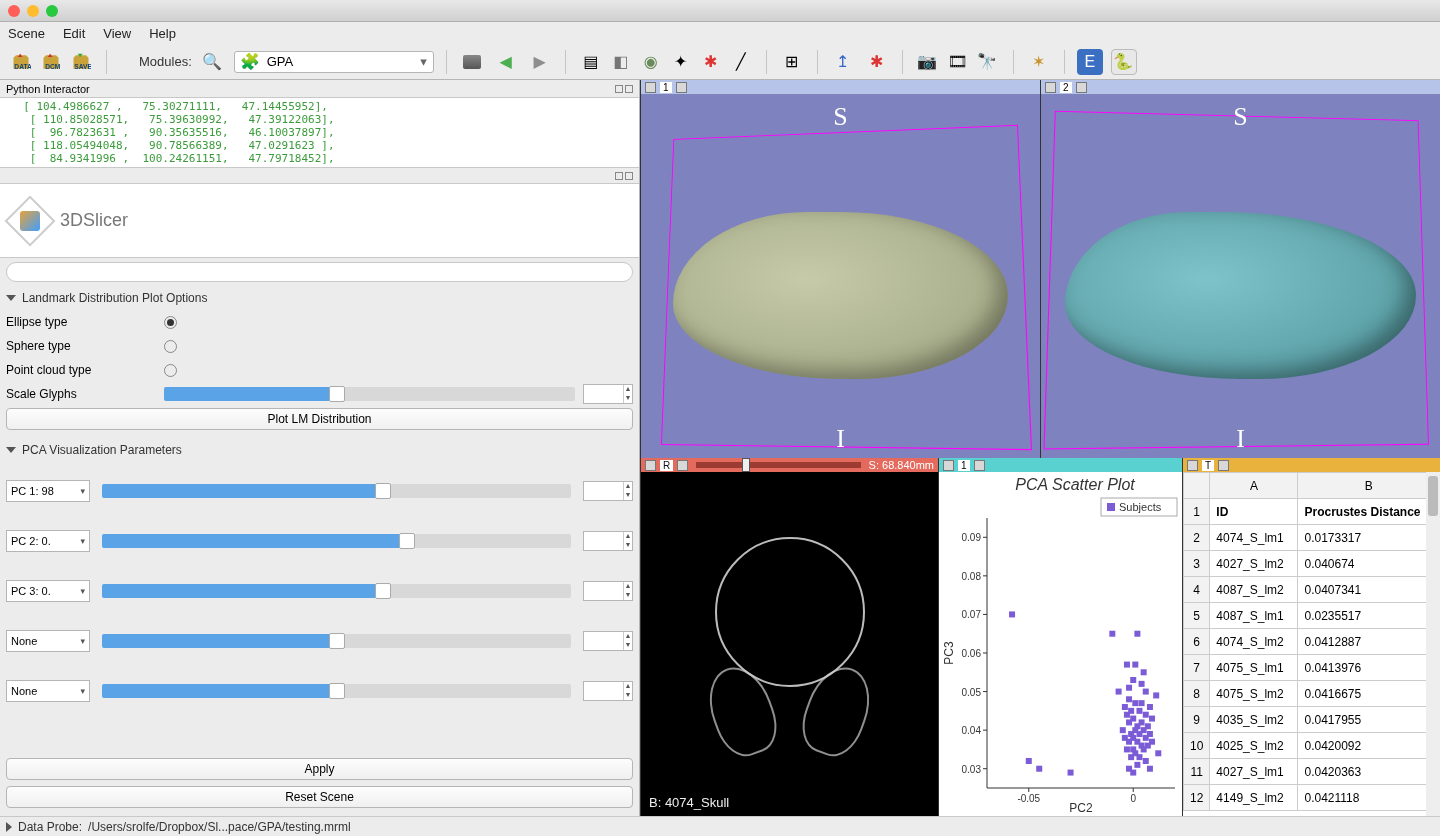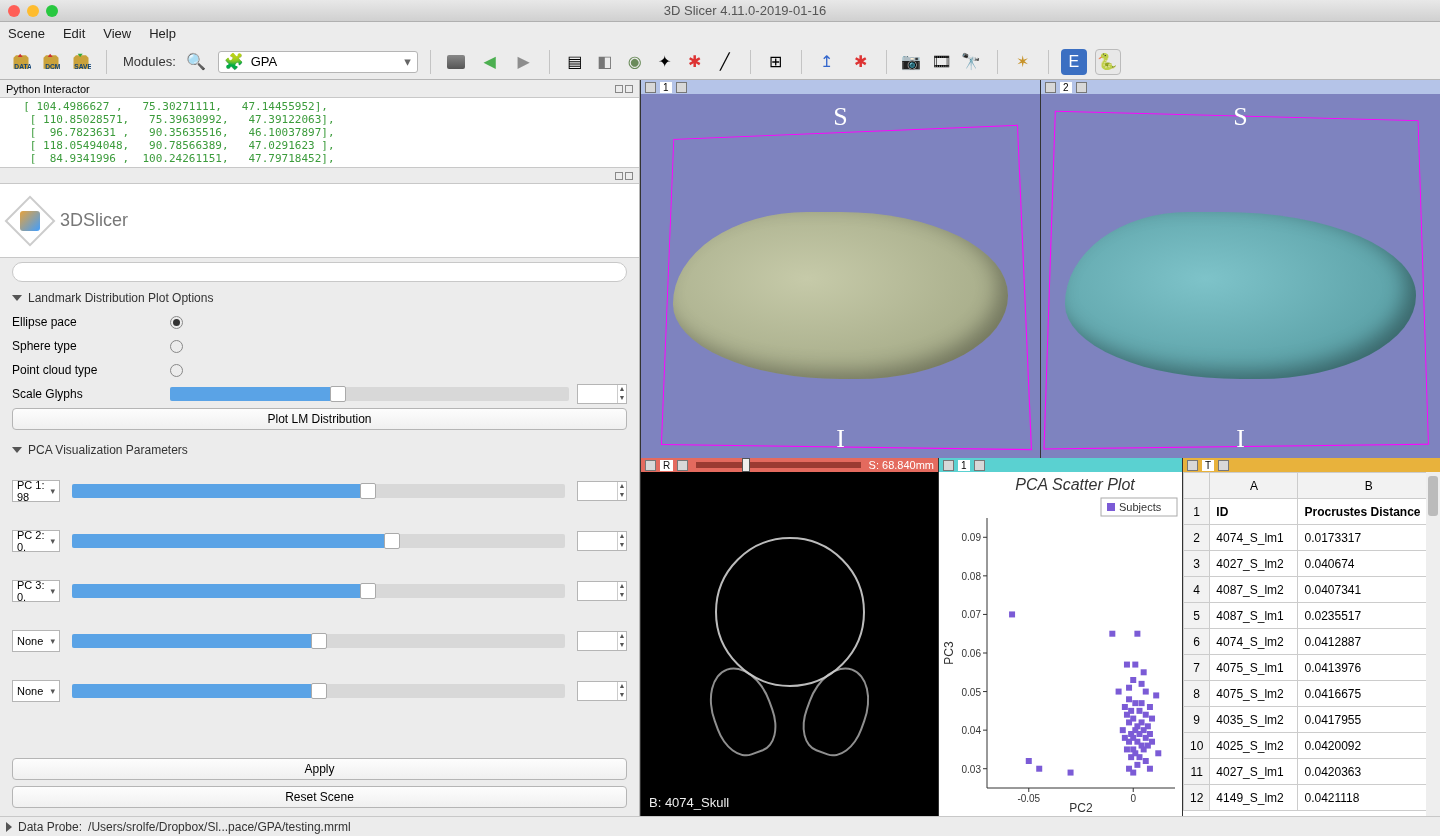--- a/index.html
+++ b/index.html
@@ -14,21 +14,21 @@
 
 
 .menubar { height: 22px; display: flex; align-items: center; padding: 0 8px; gap: 18px; background: #ececec; font-size: 13px; }
 .menubar span { color: #222; }
 
 
 .toolbar { height: 36px; background: #ececec; border-bottom: 1px solid #b5b5b5; display: flex; align-items: center; padding: 0 8px; gap: 8px; }
 .toolbar .grp { display: flex; align-items: center; gap: 4px; }
 .tbicon { width: 26px; height: 26px; display: flex; align-items: center; justify-content: center; border-radius: 3px; font-size: 16px; }
 .tbicon svg { width: 20px; height: 20px; }
-.modlabel { font-size: 13px; color: #333; margin-left: 4px; }
+.modlabel { font-size: 13px; color: #333; margin-left: 20px; }
 .modcombo { width: 200px; height: 22px; background: #fff; border: 1px solid #b5b5b5; border-radius: 3px; display: flex; align-items: center; padding: 0 6px; gap: 6px; font-size: 13px; }
 .modcombo .chev { margin-left: auto; color: #666; }
 .sep { width: 1px; height: 24px; background: #c4c4c4; margin: 0 4px; }
 
 
 .mainrow { display: flex; height: calc(836px - 22px - 22px - 36px - 20px); }
 .leftcol { width: 640px; display: flex; flex-direction: column; border-right: 1px solid #b5b5b5; }
 .rightcol { flex: 1; display: flex; flex-direction: column; }
 
 
@@ -39,41 +39,41 @@
 
 
 .splashbar { height: 16px; background: #ececec; border-bottom: 1px solid #c8c8c8; display: flex; justify-content: flex-end; padding: 0 6px; gap: 2px; align-items: center; }
 .splash { height: 74px; background: #fff; border-bottom: 1px solid #c8c8c8; display: flex; align-items: center; padding-left: 6px; gap: 6px; }
 .splash .logo { width: 48px; height: 48px; position: relative; }
 .splash .logo::before { content: ""; position: absolute; inset: 6px; border: 2px solid #ccc; transform: rotate(45deg); }
 .splash .logo::after { content: ""; position: absolute; left: 14px; top: 14px; width: 20px; height: 20px; background: linear-gradient(135deg,#e6a23c,#409eff); border-radius: 3px; }
 .splash .brand { font-size: 18px; color: #777; }
 
 
-.modpanel { flex: 1; overflow: hidden; padding: 4px 12px; display: flex; flex-direction: column; gap: 4px; }
+.modpanel { flex: 1; overflow: hidden; padding: 4px 6px; display: flex; flex-direction: column; gap: 4px; }
 .placeholder-btn { height: 20px; background: #fff; border: 1px solid #c8c8c8; border-radius: 10px; margin-bottom: 2px; }
 .sechdr { height: 20px; display: flex; align-items: center; gap: 6px; font-size: 12px; color: #333; }
 .tri { width: 0; height: 0; border-left: 5px solid transparent; border-right: 5px solid transparent; border-top: 6px solid #555; }
 .tri.side { border-top: 5px solid transparent; border-bottom: 5px solid transparent; border-left: 6px solid #555; border-right: none; width:0; height:0;}
 .row { display: flex; align-items: center; gap: 8px; height: 20px; font-size: 12px; }
 .row .lbl { width: 150px; }
 .radio { width: 13px; height: 13px; border: 1px solid #888; border-radius: 50%; display: inline-flex; align-items: center; justify-content: center; }
 .radio.checked::after { content: ""; width: 7px; height: 7px; background: #333; border-radius: 50%; }
 .hslider { flex: 1; height: 14px; position: relative; background: #d8d8d8; border-radius: 2px; }
 .hslider .fill { position: absolute; left: 0; top: 0; bottom: 0; background: #5aa3e6; border-radius: 2px; }
 .hslider .thumb { position: absolute; top: -1px; width: 16px; height: 16px; background: #fff; border: 1px solid #aaa; border-radius: 2px; transform: translateX(-8px); }
 .spin { width: 50px; height: 20px; display: flex; background: #fff; border: 1px solid #b5b5b5; }
 .spin input { flex: 1; border: none; font-size: 11px; padding-left: 4px; width: 100%; outline: none; margin-left: 35px; }
 .spin .arrows { width: 14px; display: flex; flex-direction: column; border-left: 1px solid #ccc; }
 .spin .arrows span { flex: 1; font-size: 7px; text-align: center; color: #555; line-height: 8px; }
 .widebtn { height: 22px; background: linear-gradient(#fdfdfd,#f0f0f0); border: 1px solid #b5b5b5; border-radius: 4px; font-size: 12px; display: flex; align-items: center; justify-content: center; }
 
 .pca-rows { display: flex; flex-direction: column; gap: 28px; margin-top: 16px; }
 .pcarow { display: flex; align-items: center; gap: 8px; }
-.pccombo { width: 48px; height: 22px; background: #fff; border: 1px solid #b5b5b5; display: flex; align-items: center; padding: 0 4px; font-size: 11px; overflow: hidden; }
+.pccombo { width: 84px; height: 22px; background: #fff; border: 1px solid #b5b5b5; display: flex; align-items: center; padding: 0 4px; font-size: 11px; overflow: hidden; }
 .pccombo .chev { margin-left: auto; font-size: 9px; color: #555; }
 .pcarow .hslider { margin: 0 4px; }
 
 
 .dataprobe { height: 20px; border-top: 1px solid #c8c8c8; display: flex; align-items: center; padding: 0 6px; gap: 6px; font-size: 12px; color: #333; }
 
 
 .views3d { height: 378px; display: flex; }
 .v3d { flex: 1; position: relative; background: #7e83bf; border-left: 1px solid #333; }
 .v3dbar { position: absolute; top: 0; left: 0; right: 0; height: 14px; background: #b5c4e8; display: flex; align-items: center; gap: 4px; padding: 0 4px; font-size: 10px; }
@@ -117,21 +117,20 @@
 </style>
 </head>
 <body>
 
 <div class="titlebar">
   <div class="traffic">
     <span class="tr-red"></span>
     <span class="tr-yel"></span>
     <span class="tr-grn"></span>
   </div>
-  <div class="title">3D Slicer 4.11.0-2019-01-16</div>
 </div>
 
 <div class="menubar">
   <span>Scene</span>
   <span>Edit</span>
   <span>View</span>
   <span>Help</span>
 </div>
 
 <div class="toolbar">
@@ -263,21 +262,21 @@
     </div>
 
     <div class="modpanel">
       <div class="placeholder-btn"></div>
 
       <div class="sechdr">
         <span class="tri"></span>
         <span>Landmark Distribution Plot Options</span>
       </div>
       <div class="row">
-          <span class="lbl">Ellipse pace</span>
+          <span class="lbl">Ellipse type</span>
           <span class="radio checked"></span>
         </div>
       <div class="row">
           <span class="lbl">Sphere type</span>
           <span class="radio"></span>
         </div>
       <div class="row">
           <span class="lbl">Point cloud type</span>
           <span class="radio"></span>
         </div>

